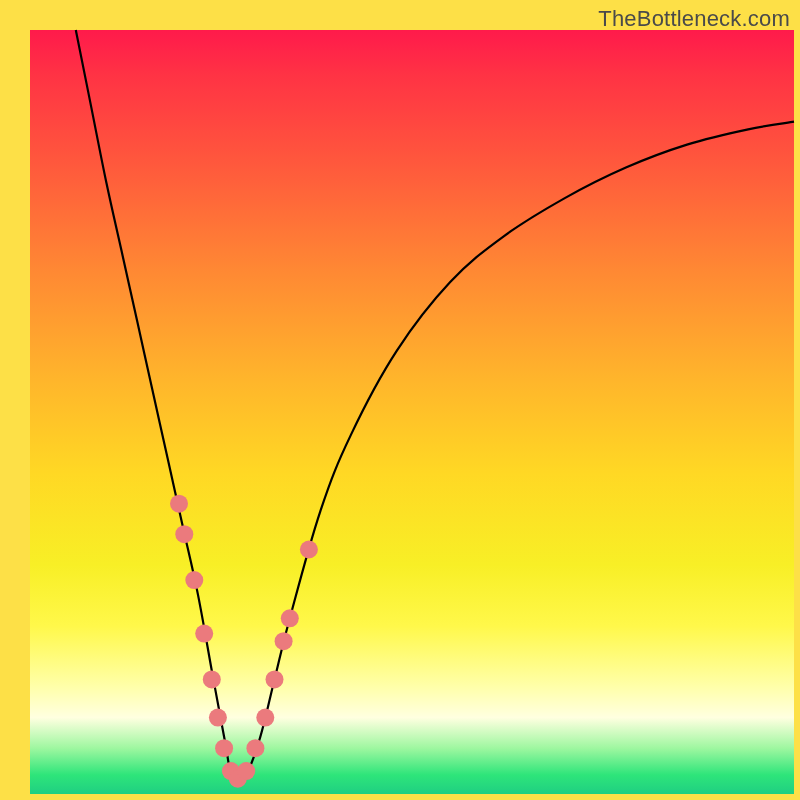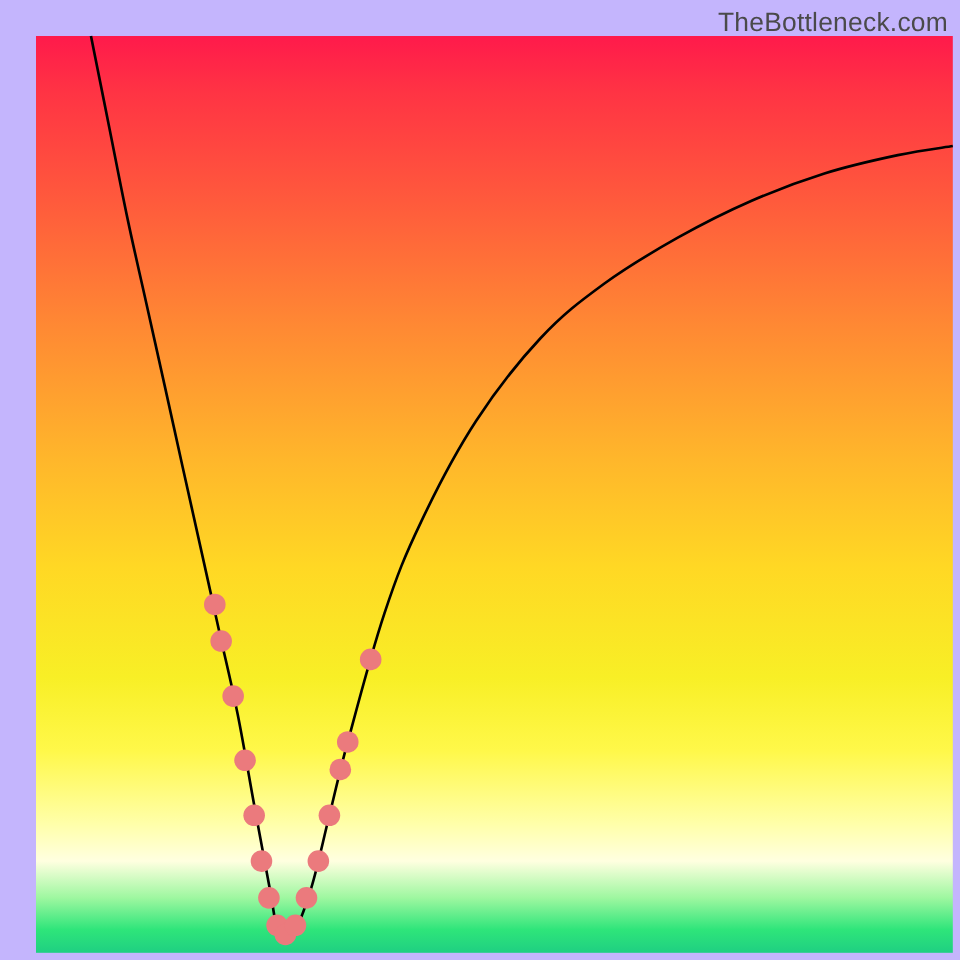--- a/index.html
+++ b/index.html
@@ -8,21 +8,21 @@
     width: 800px;
     height: 800px;
     overflow: hidden;
     background: #000;
     font-family: Arial, Helvetica, sans-serif;
   }
   .frame {
     position: relative;
     width: 800px;
     height: 800px;
-    background: #c4b5fd;
+    background: #fde047;
   }
   .plot-area {
     position: absolute;
     left: 30px;
     top: 30px;
     width: 764px;
     height: 764px;
     background: linear-gradient(
       to bottom,
       #ff1a4b 0%,

